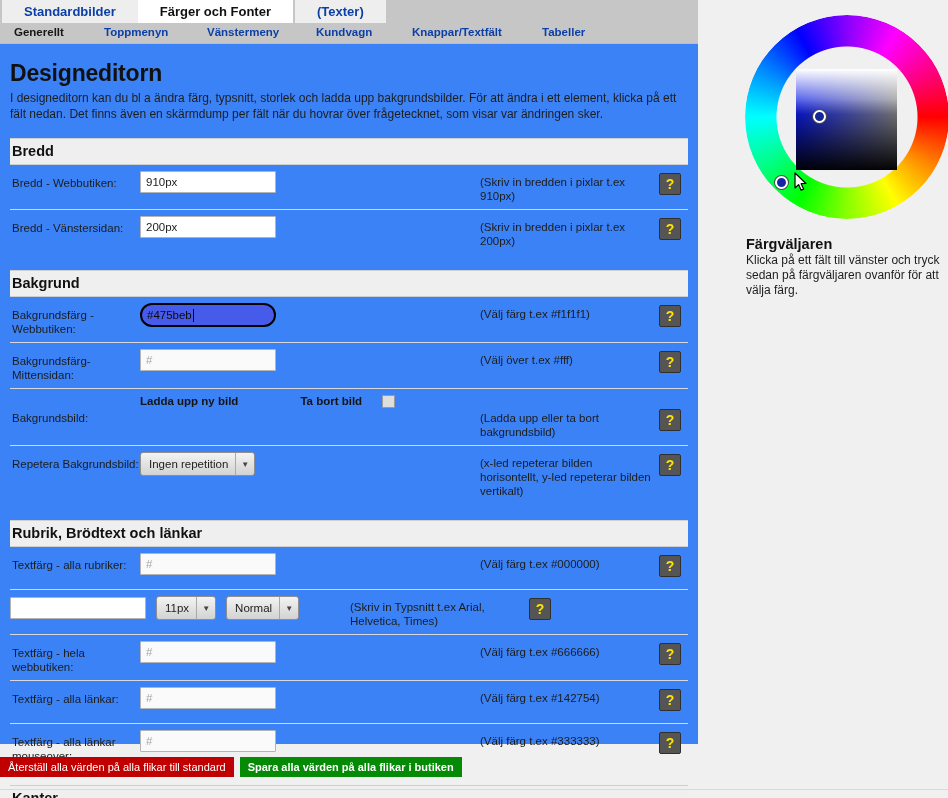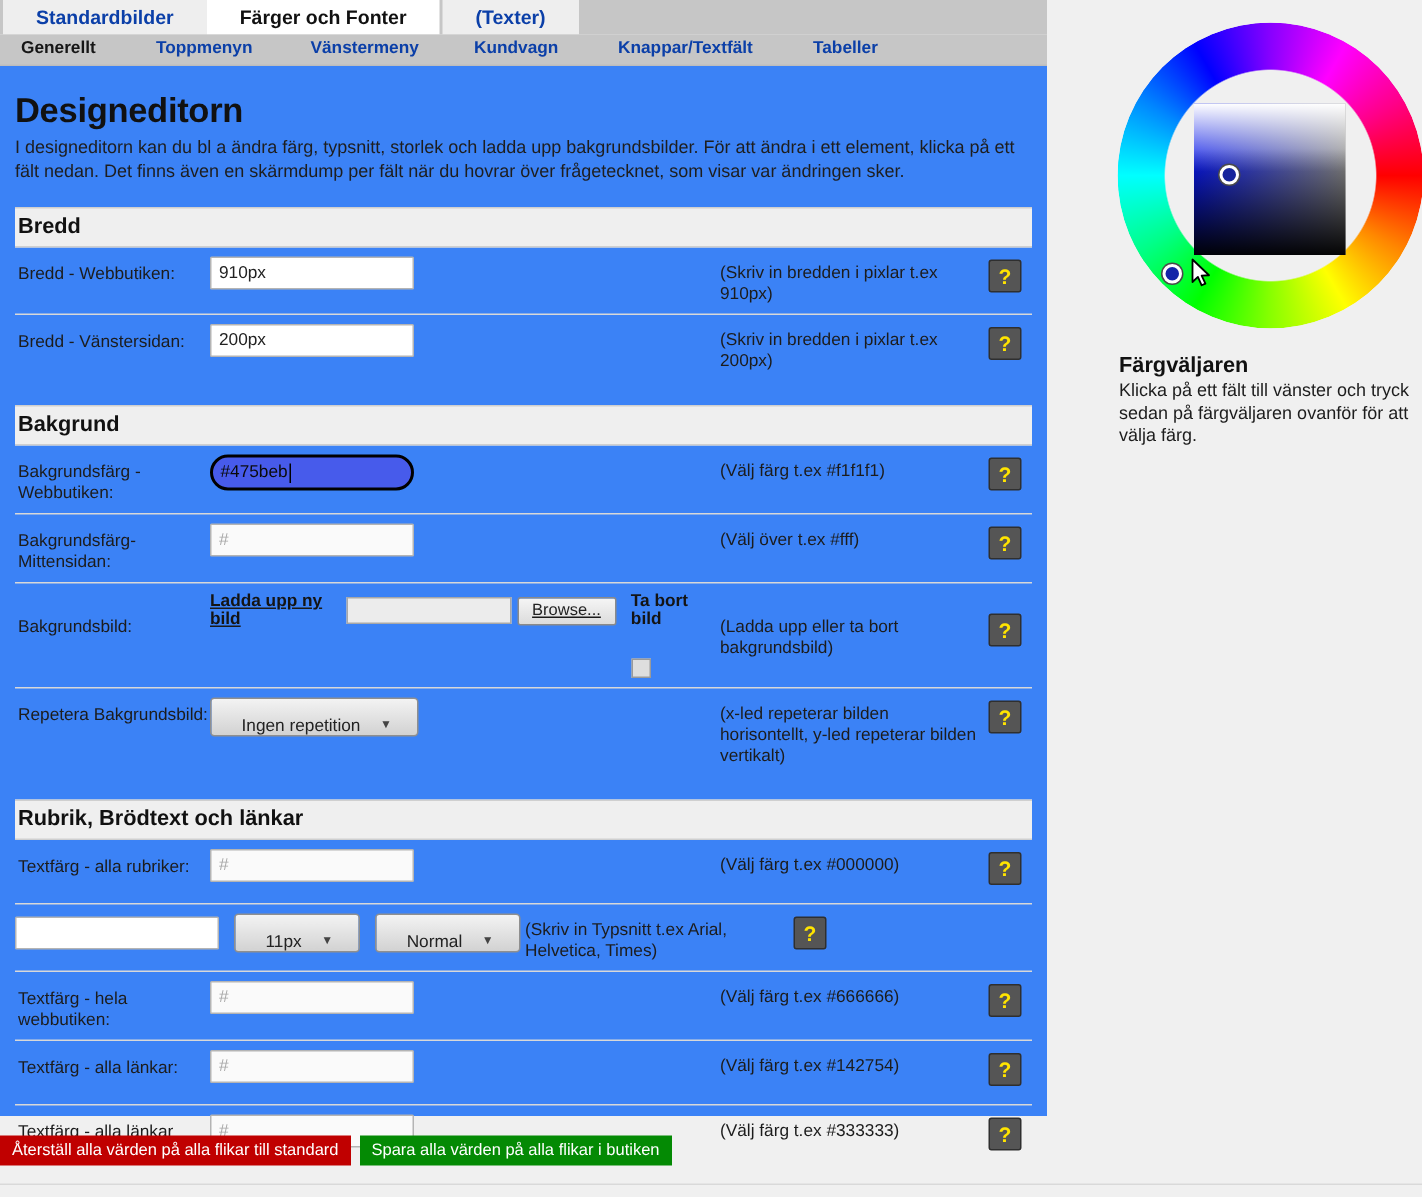--- a/index.html
+++ b/index.html
@@ -182,40 +182,40 @@
   }
 
   
   .sel {
     height: 24px;
     box-sizing: border-box;
     border: 1px solid #8f8f8f;
     border-radius: 3px;
     background: linear-gradient(#f3f3f3, #d2d2d2);
     display: inline-flex;
-    align-items: flex-start;
+    align-items: center;
     font-size: 11.5px;
     color: #222;
     cursor: pointer;
-    padding: 12px;
+    padding: 0;
   }
   .sel .selval { padding: 0 7px 0 8px; white-space: nowrap; }
   .sel .seldiv {
     width: 1px; height: 100%;
     background: #a9a9a9;
   }
   .sel .arr {
     width: 18px;
     text-align: center;
     font-size: 8px;
     color: #444;
   }
 
   
-  .upload-wrap { display: flex; flex-direction: row; gap: 3px; text-decoration: underline; }
+  .upload-wrap { display: flex; flex-direction: column; gap: 3px; }
   .upload-title { font-size: 11.5px; font-weight: bold; color: #141414; }
   .upload-line { display: flex; align-items: center; }
   .fakefile {
     width: 110px; height: 18px;
     box-sizing: border-box;
     border: 1px solid #a8a8a8;
     background: #ececec;
   }
   .browsebtn {
     margin-left: 4px;
@@ -224,21 +224,22 @@
     padding: 0 9px;
     border: 1px solid #8a8a8a;
     border-radius: 2px;
     background: linear-gradient(#f5f5f5, #dcdcdc);
     font-size: 11px;
     color: #222;
     line-height: 17px;
     cursor: pointer;
   }
   .remove-wrap {
-    display: flex; flex-direction: column; gap: 20px;
+    display: flex; flex-direction: row; gap: 20px;
+    margin-left: 52px;
   }
   .remove-title { font-size: 11.5px; font-weight: bold; color: #141414; }
   .chk {
     width: 13px; height: 13px;
     box-sizing: border-box;
     border: 1px solid #9a9a9a;
     background: #dedede;
     cursor: pointer;
   }
 
@@ -432,24 +433,20 @@
       <div class="helpcell">
           <div class="help">?</div>
         </div>
     </div>
 
     <div class="row">
       <div class="lbl" style="padding-top:16px">Bakgrundsbild:</div>
       <div class="ctl" style="align-items:flex-start">
         <div class="upload-wrap">
           <div class="upload-title">Ladda upp ny bild</div>
-          <div class="upload-line">
-            <div class="fakefile"></div>
-            <div class="browsebtn">Browse...</div>
-          </div>
         </div>
         <div class="remove-wrap">
           <div class="remove-title">Ta bort bild</div>
           <div class="chk"></div>
         </div>
       </div>
       <div class="hint" style="padding-top:16px">(Ladda upp eller ta bort bakgrundsbild)</div>
       <div class="helpcell" style="padding-top:14px">
           <div class="help">?</div>
         </div>
@@ -540,21 +537,21 @@
   </div>
 
   <div class="section">
     <div class="section-head">Kanter</div>
 
   </div>
 </div>
 
 <div id="actions">
   <div class="actbtn reset" style="background: rgb(192, 0, 0);">Återställ alla värden på alla flikar till standard</div>
-  <div class="actbtn save" style="background: rgb(4, 138, 4);">Spara alla värden på alla flikar i butiken</div>
+  <div class="actbtn save" style="background: rgb(4, 138, 4); font-weight: bold;">Spara alla värden på alla flikar i butiken</div>
 </div>
 <div id="bottomrule"></div>
 
 <div id="picker">
   <div id="wheel">
     <div id="ring"></div>
     <div id="sqwrap">
       <div id="sq2"></div>
       <div id="sq3"></div>
       <div class="marker" id="sq-marker"></div>

